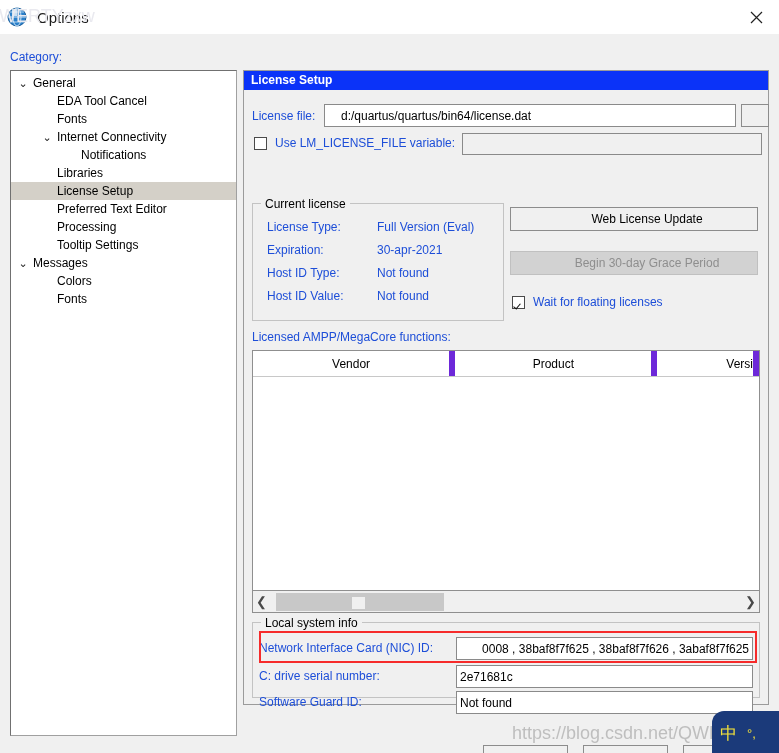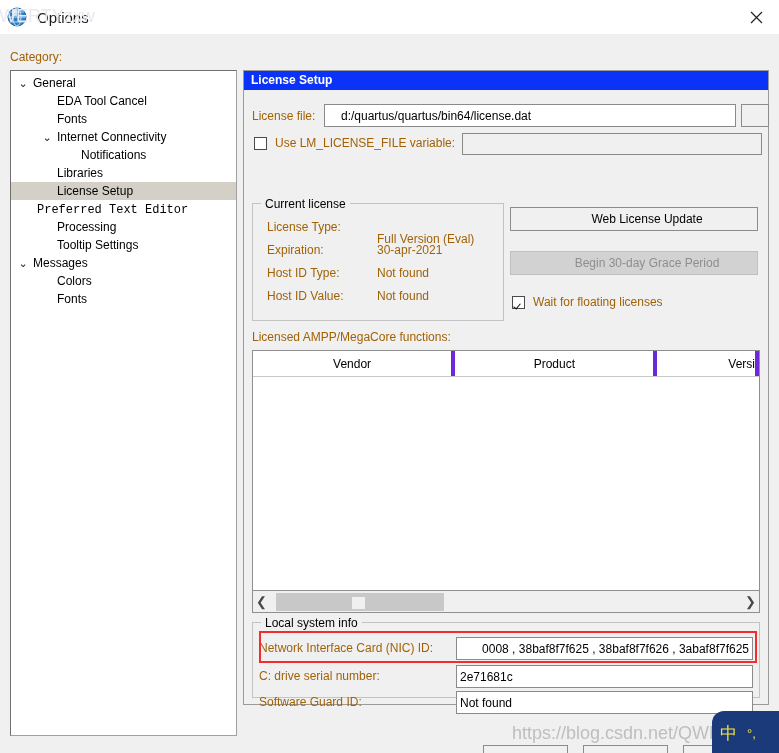--- a/index.html
+++ b/index.html
@@ -111,21 +111,21 @@
     width: 100%; height: 19px;
     background: #0b33f8;
     color: #ffffff;
     font-weight: bold;
     font-size: 12px;
     line-height: 19px;
     padding-left: 7px;
     box-sizing: border-box;
   }
 
-  .lbl { font-size: 12px; color: #a16207; white-space: nowrap; }
+  .lbl { font-size: 12px; color: #1d4ed8; white-space: nowrap; }
 
   .txtbox {
     background: #ffffff;
     border: 1px solid #8a8a8a;
     box-sizing: border-box;
     font-family: "Liberation Sans", sans-serif;
     font-size: 12px;
     color: #000;
     padding: 0 3px;
     line-height: normal;
@@ -202,21 +202,21 @@
     display: flex;
     height: 25px;
     border-bottom: 1px solid #c8c8c8;
     background: #ffffff;
   }
   #table-head .th {
     font-size: 12px;
     display: flex;
     align-items: center;
     justify-content: center;
-    border-right: 4px solid #6d28d9;
+    border-right: 6px solid #6d28d9;
     box-sizing: border-box;
     overflow: hidden;
     white-space: nowrap;
   }
 
   
   #hscroll {
     position: absolute;
     left: 8px; top: 520px;
     width: 508px; height: 22px;
@@ -347,21 +347,21 @@
   <div id="category-label" class="lbl">Category:</div>
 
   <div id="tree">
       <div class="tree-item"><span class="twisty" style="left: 6px;">⌄</span><span class="tlabel" style="margin-left: 22px;">General</span></div>
       <div class="tree-item"><span class="tlabel" style="margin-left: 46px;">EDA Tool Cancel</span></div>
       <div class="tree-item"><span class="tlabel" style="margin-left: 46px;">Fonts</span></div>
       <div class="tree-item"><span class="twisty" style="left: 30px;">⌄</span><span class="tlabel" style="margin-left: 46px;">Internet Connectivity</span></div>
       <div class="tree-item"><span class="tlabel" style="margin-left: 70px;">Notifications</span></div>
       <div class="tree-item"><span class="tlabel" style="margin-left: 46px;">Libraries</span></div>
       <div class="tree-item selected"><span class="tlabel" style="margin-left: 46px;">License Setup</span></div>
-      <div class="tree-item"><span class="tlabel" style="margin-left: 26px; font-family: Liberation Mono, monospace;">Preferred Text Editor</span></div>
+      <div class="tree-item"><span class="tlabel" style="margin-left: 46px;">Preferred Text Editor</span></div>
       <div class="tree-item"><span class="tlabel" style="margin-left: 46px;">Processing</span></div>
       <div class="tree-item"><span class="tlabel" style="margin-left: 46px;">Tooltip Settings</span></div>
       <div class="tree-item"><span class="twisty" style="left: 6px;">⌄</span><span class="tlabel" style="margin-left: 22px;">Messages</span></div>
       <div class="tree-item"><span class="tlabel" style="margin-left: 46px;">Colors</span></div>
       <div class="tree-item"><span class="tlabel" style="margin-left: 46px;">Fonts</span></div>
     </div>
 
   <div id="panel">
     <div id="panel-header">License Setup</div>
 
@@ -376,21 +376,21 @@
     </div>
 
     <div class="cbox" style="position:absolute; left:10px; top:66px;"></div>
     <div class="lbl" style="position:absolute; left:31px; top:65px;">Use LM_LICENSE_FILE variable:</div>
     <div class="txtbox disabled" style="position:absolute; left:218px; top:62px; width:300px; height:22px;"></div>
 
     <div class="group" style="left:8px; top:132px; width:252px; height:118px;text-align:right;">
       <div class="group-title">Current license</div>
       <div id="cl-rows">
           <div class="lbl" style="position: absolute; left: 14px; top: 16px;">License Type:</div>
-          <div class="lbl" style="position: absolute; left: 124px; top: 28px;">Full Version (Eval)</div>
+          <div class="lbl" style="position: absolute; left: 124px; top: 16px;">Full Version (Eval)</div>
           <div class="lbl" style="position: absolute; left: 14px; top: 39px;">Expiration:</div>
           <div class="lbl" style="position: absolute; left: 124px; top: 39px;">30-apr-2021</div>
           <div class="lbl" style="position: absolute; left: 14px; top: 62px;">Host ID Type:</div>
           <div class="lbl" style="position: absolute; left: 124px; top: 62px;">Not found</div>
           <div class="lbl" style="position: absolute; left: 14px; top: 85px;">Host ID Value:</div>
           <div class="lbl" style="position: absolute; left: 124px; top: 85px;">Not found</div>
         </div>
     </div>
 
     <div class="btn" style="position:absolute; left:266px; top:136px; width:248px; height:24px;">

